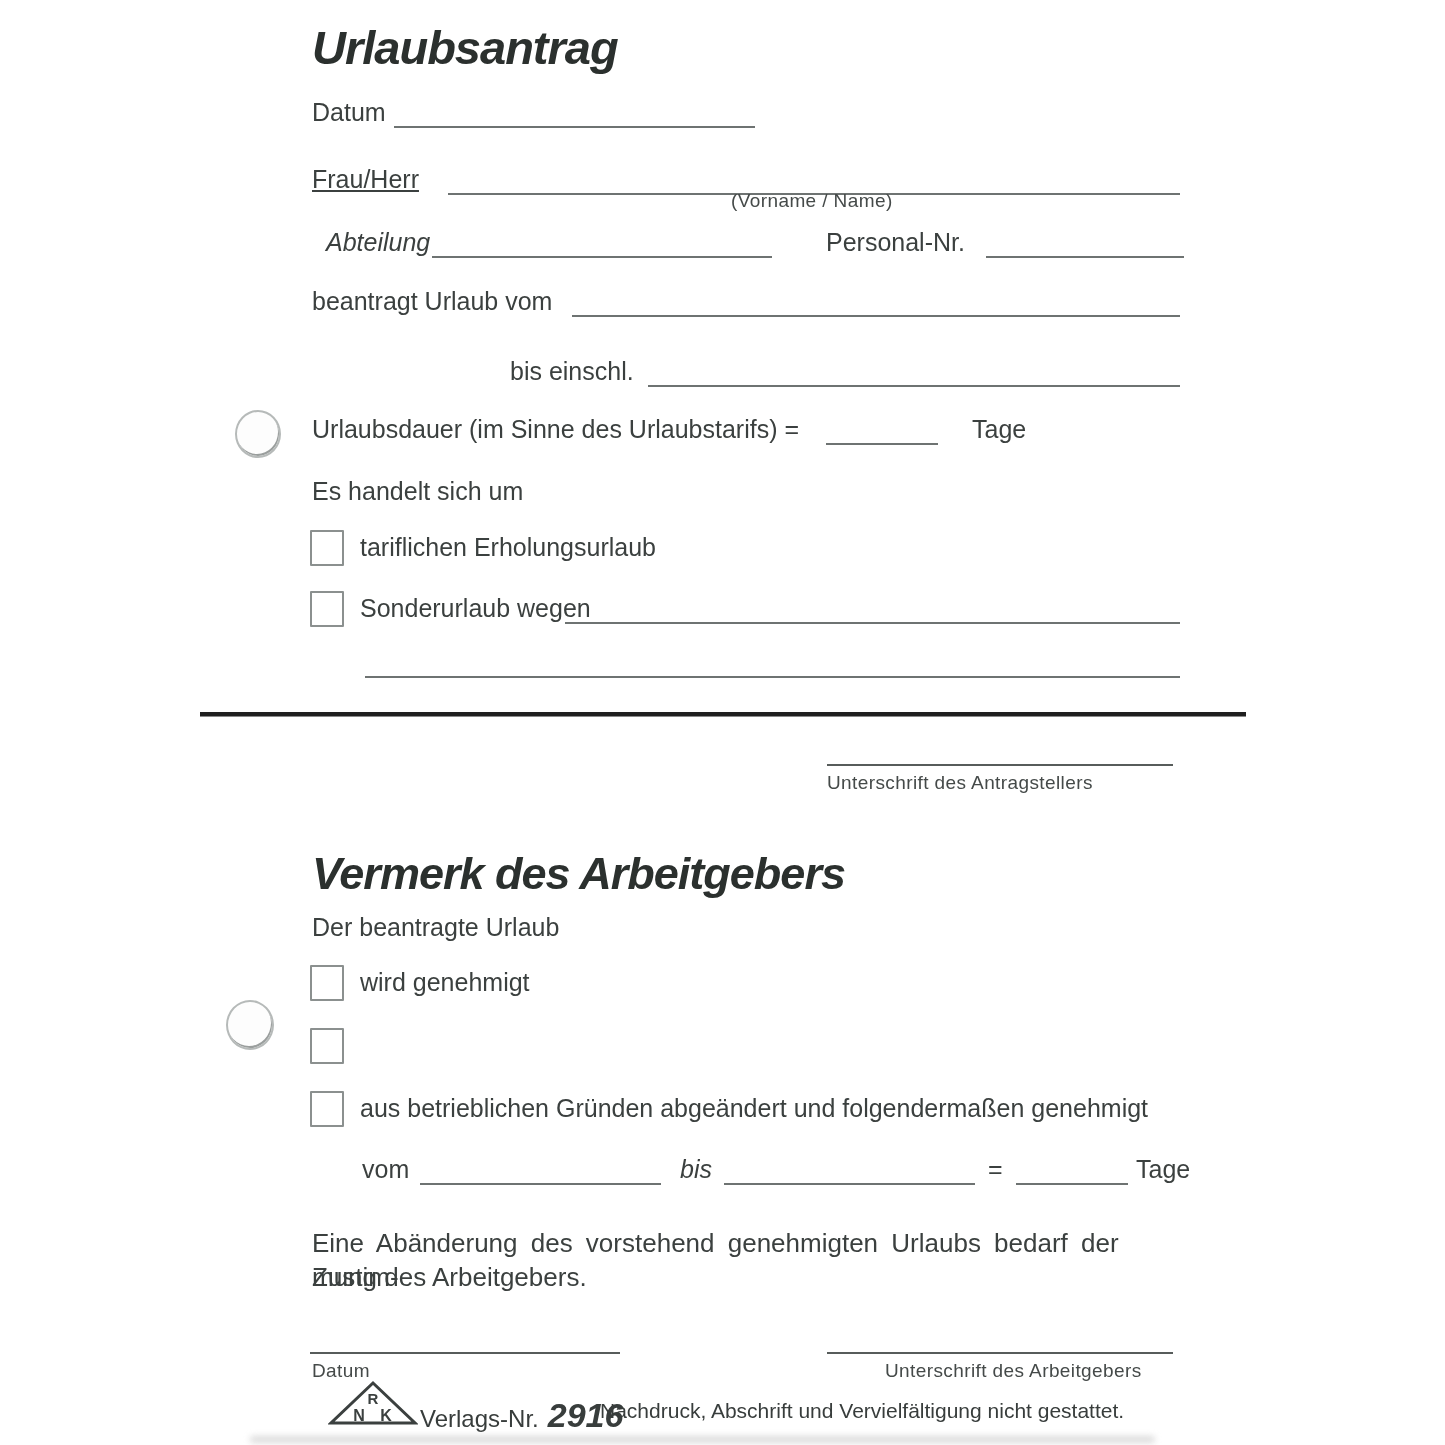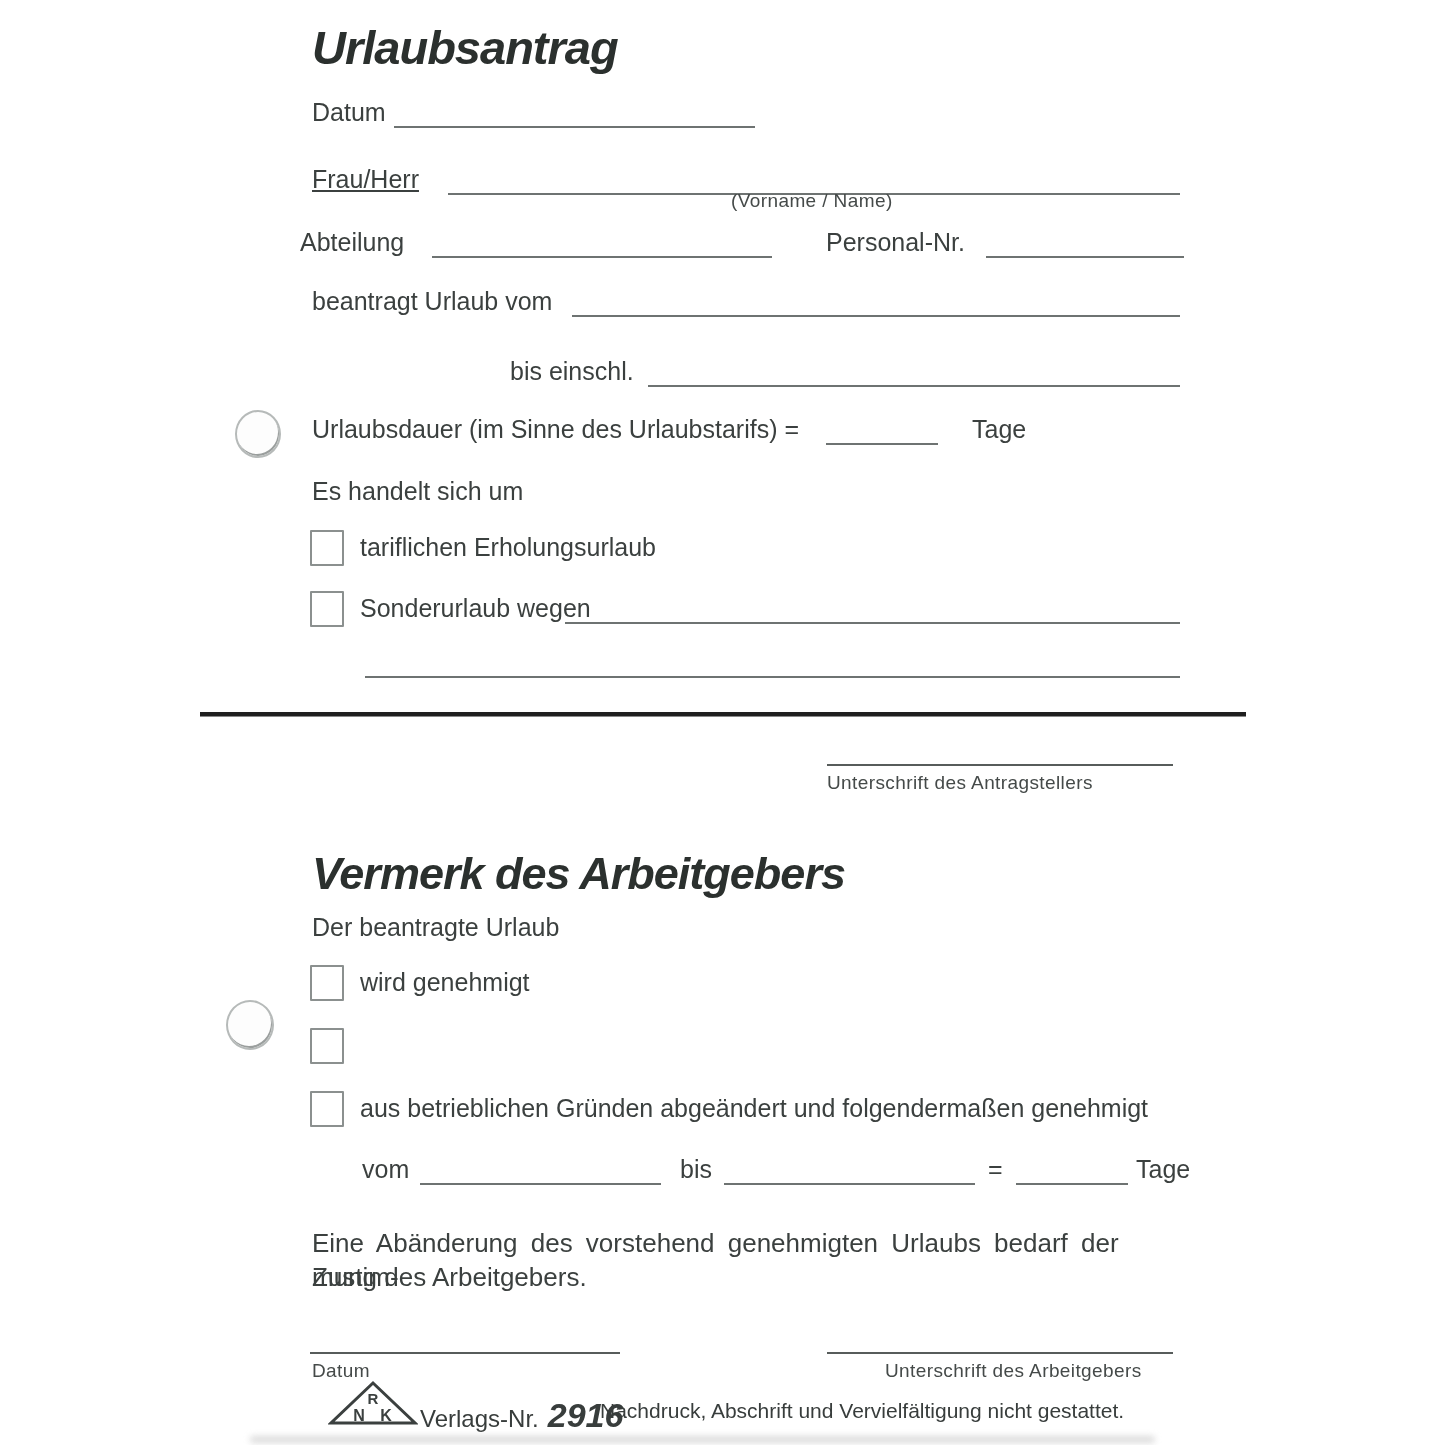--- a/index.html
+++ b/index.html
@@ -44,21 +44,21 @@
 
   <div class="abs h1" style="left:312px;top:20px;">Urlaubsantrag</div>
 
   <div class="abs label" style="left:312px;top:98px;">Datum</div>
   <div class="abs fill-line" style="left:394px;top:126px;width:361px;"></div>
 
   <div class="abs label" style="left:312px;top:165px;text-decoration:underline;">Frau/Herr</div>
   <div class="abs fill-line" style="left:448px;top:193px;width:732px;"></div>
   <div class="abs small-label" style="left:731px;top:190px;">(Vorname / Name)</div>
 
-  <div class="abs label" style="left:300px;top:228px;">Abteilung</div>
+  <div class="abs label" style="left:326px;top:228px;font-style:italic;">Abteilung</div>
   <div class="abs fill-line" style="left:432px;top:256px;width:340px;"></div>
   <div class="abs label" style="left:826px;top:228px;">Personal-Nr.</div>
   <div class="abs fill-line" style="left:986px;top:256px;width:198px;"></div>
 
   <div class="abs label" style="left:312px;top:287px;">beantragt Urlaub vom</div>
   <div class="abs fill-line" style="left:572px;top:315px;width:608px;"></div>
 
   <div class="abs label" style="left:510px;top:357px;text-align:center;">bis einschl.</div>
   <div class="abs fill-line" style="left:648px;top:385px;width:532px;"></div>
 
@@ -93,21 +93,21 @@
 
   <div class="abs punch" style="left:226px;top:1000px;width:44px;height:46px;"></div>
 
   <div class="abs checkbox" style="left:310px;top:1028px;"></div>
 
   <div class="abs checkbox" style="left:310px;top:1091px;"></div>
   <div class="abs label" style="left:360px;top:1094px;">aus betrieblichen Gründen abgeändert und folgendermaßen genehmigt</div>
 
   <div class="abs label" style="left:362px;top:1155px;">vom</div>
   <div class="abs fill-line" style="left:420px;top:1183px;width:241px;"></div>
-  <div class="abs label" style="left:680px;top:1155px;">bis</div>
+  <div class="abs label" style="left:680px;top:1155px;font-style:italic;">bis</div>
   <div class="abs fill-line" style="left:724px;top:1183px;width:251px;"></div>
   <div class="abs label" style="left:988px;top:1155px;">=</div>
   <div class="abs fill-line" style="left:1016px;top:1183px;width:112px;"></div>
   <div class="abs label" style="left:1136px;top:1155px;">Tage</div>
 
   <div class="abs note" style="left:312px;top:1226px;width:880px;word-spacing:6px;">Eine Abänderung des vorstehend genehmigten Urlaubs bedarf der Zustim-</div>
   <div class="abs note" style="left:312px;top:1260px;width:880px;">mung des Arbeitgebers.</div>
 
   <div class="abs sig-line" style="left:310px;top:1352px;width:310px;"></div>
   <div class="abs small-label" style="left:312px;top:1360px;">Datum</div>

